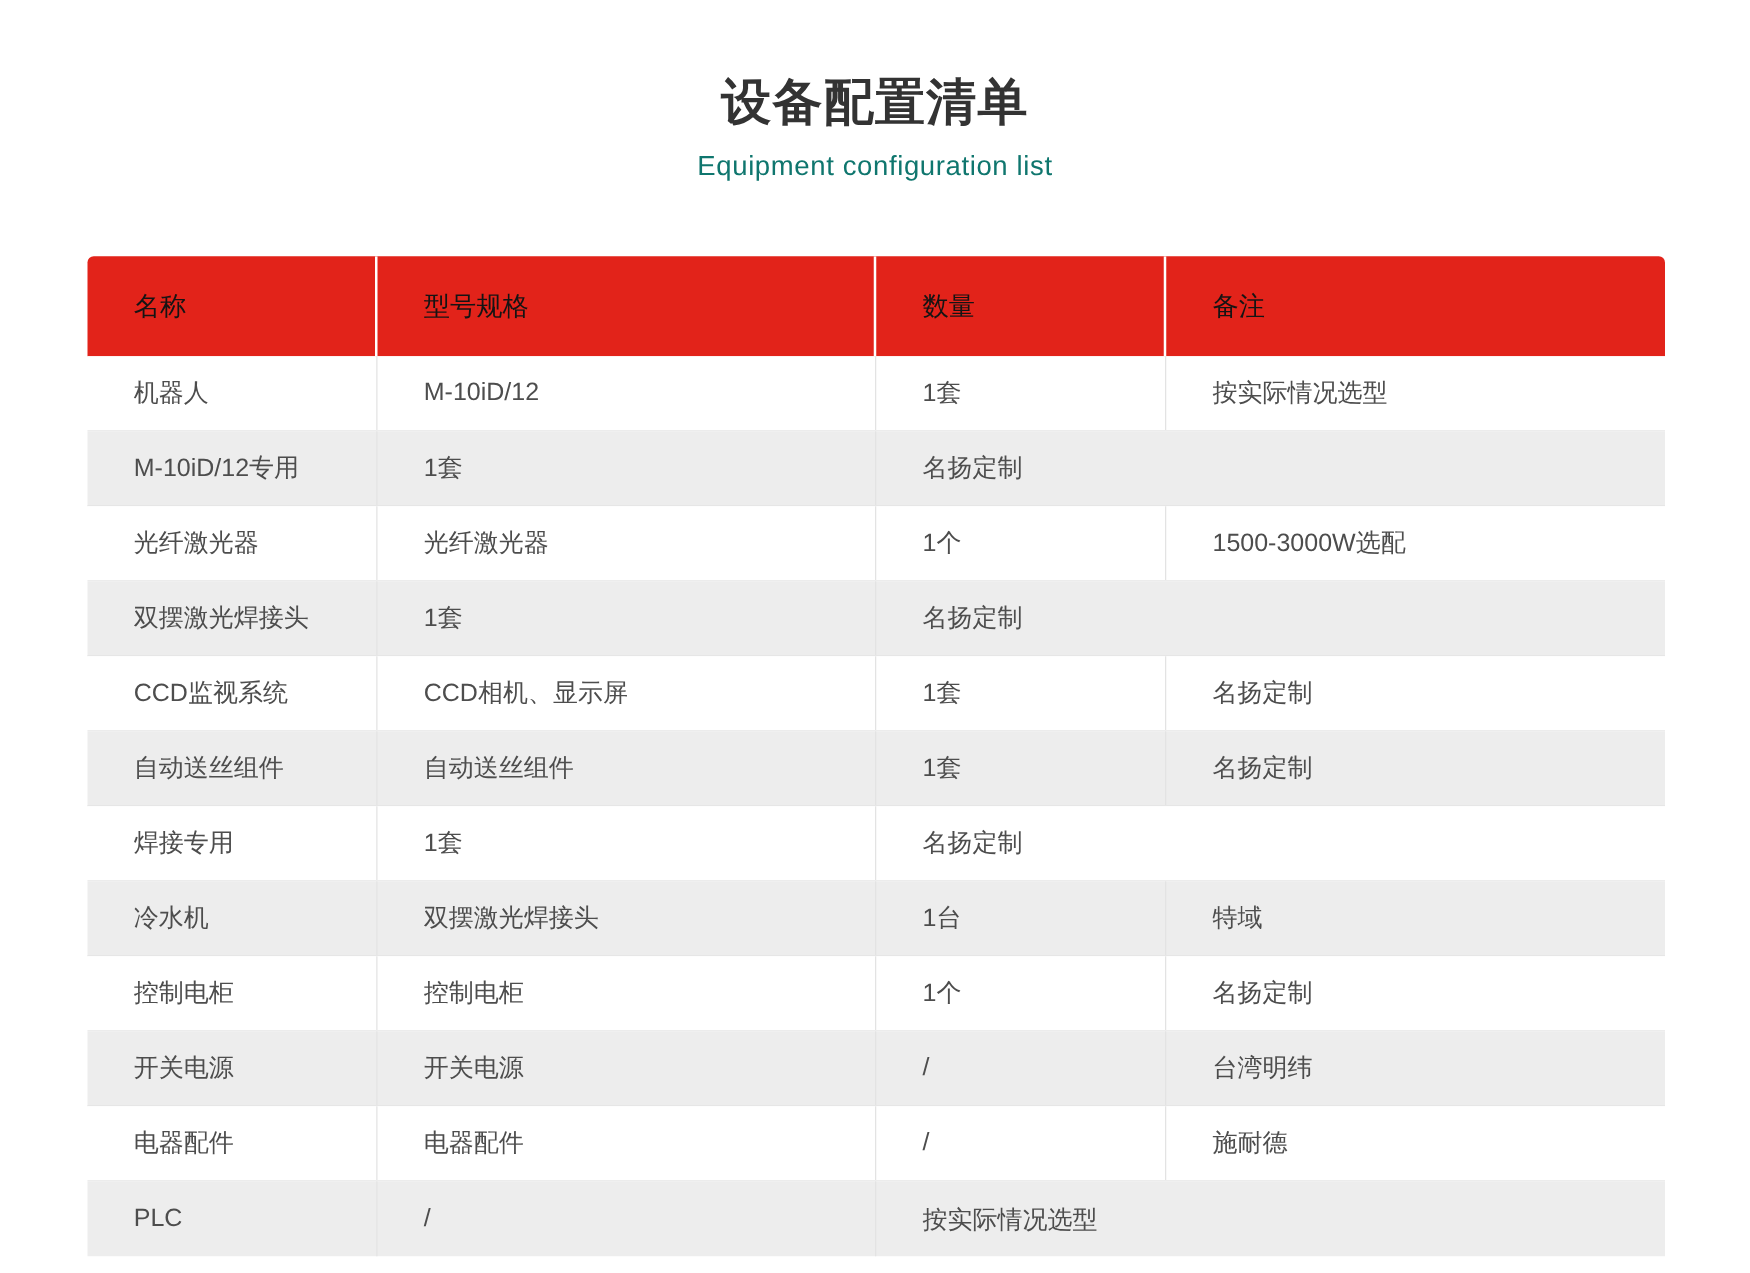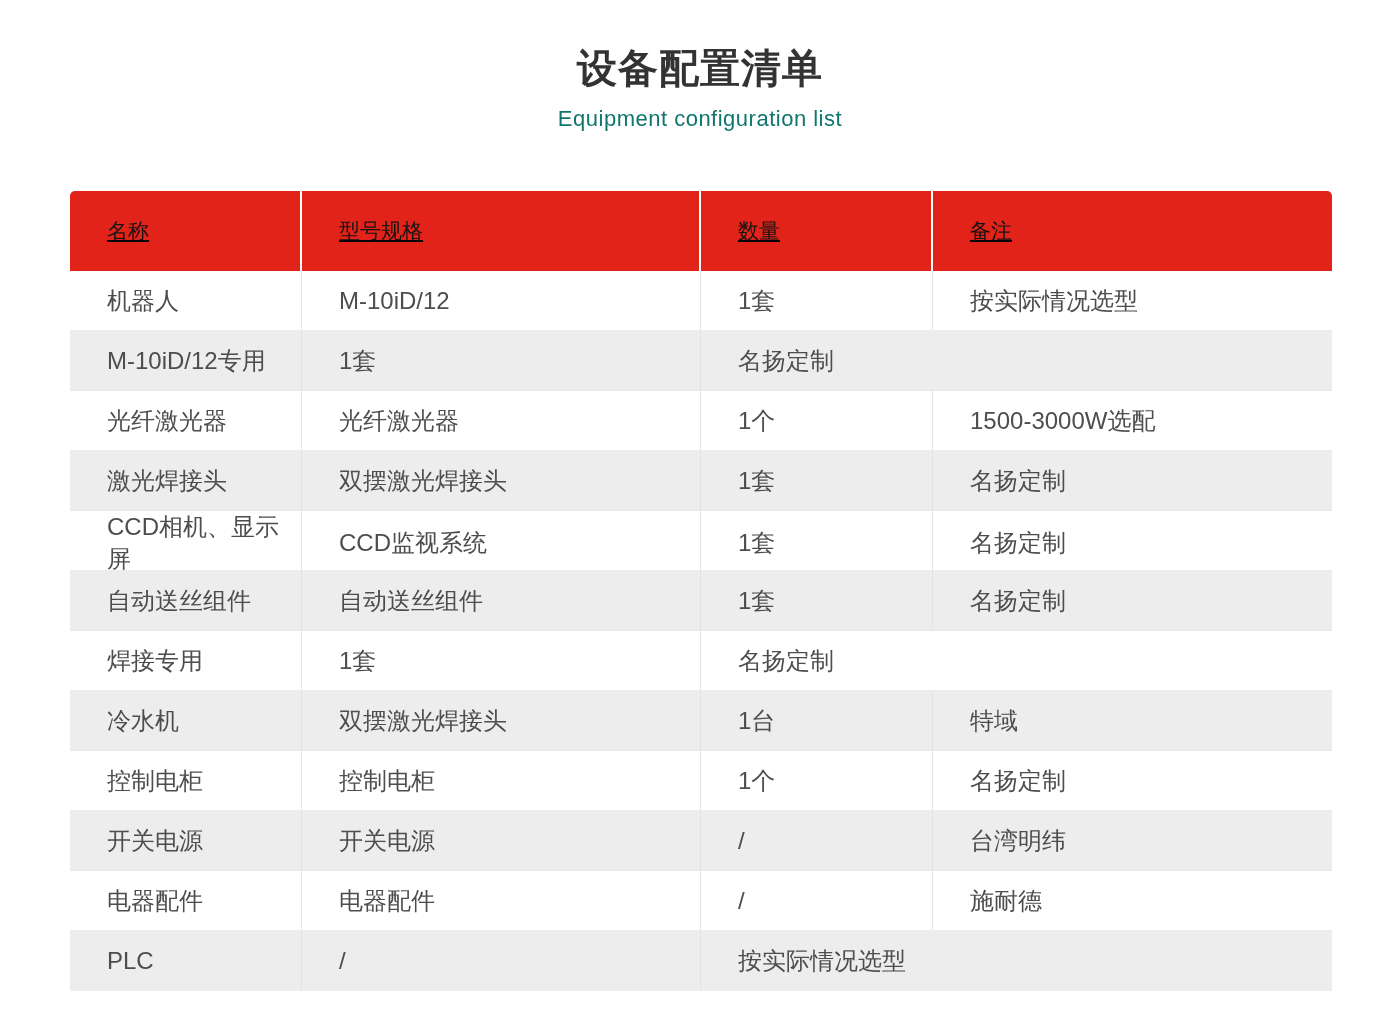--- a/index.html
+++ b/index.html
@@ -4,21 +4,21 @@
 <style>
   * { margin: 0; padding: 0; box-sizing: border-box; }
   html, body {
     width: 1400px;
     background: #ffffff;
     font-family: "Liberation Sans", "DejaVu Sans", sans-serif;
   }
   .page { width: 1400px; height: 1018px; background: #ffffff; overflow: hidden; }
 
   .title {
-    padding-top: 46px;
+    padding-top: 60px;
     text-align: center;
     font-size: 40px;
     font-weight: 700;
     color: #333333;
     letter-spacing: 1px;
     line-height: 1.1;
   }
   .subtitle {
     margin-top: 16px;
     text-align: center;
@@ -32,21 +32,20 @@
     width: 1262px;
     margin: 59px 0 0 70px;
   }
   .thead {
     display: grid;
     grid-template-columns: 232px 399px 232px 399px;
     height: 80px;
     background: #e2231a;
     border-radius: 5px 5px 0 0;
     overflow: hidden;
-    text-decoration: underline;
   }
   .th {
     display: flex;
     align-items: center;
     padding-left: 37px;
     font-size: 21px;
     color: #141414;
     font-weight: 400;
   }
   .th:not(:last-child) { border-right: 2px solid #ffffff; }
@@ -57,21 +56,21 @@
     height: 60px;
     background: #ffffff;
     border-bottom: 1px solid #ececec;
   }
   .tr:nth-child(even) { background: #ededed; border-bottom: 1px solid #e6e6e6; }
   .tr:last-child { border-bottom: none; }
   .td {
     display: flex;
     align-items: center;
     padding-left: 37px;
-    font-size: 24px;
+    font-size: 20px;
     color: #4d4d4d;
   }
   .td:not(:last-child) { border-right: 1px solid #e3e3e3; }
 </style>
 </head>
 <body>
 
 <div class="page">
 
   <h1 class="title">设备配置清单</h1>
@@ -97,28 +96,27 @@
           <div class="td">1套</div>
           <div class="td">名扬定制</div>
         </div>
         <div class="tr">
           <div class="td">光纤激光器</div>
           <div class="td">光纤激光器</div>
           <div class="td">1个</div>
           <div class="td">1500-3000W选配</div>
         </div>
         <div class="tr">
-          <div class="td">激光焊接头</div>
           <div class="td">双摆激光焊接头</div>
           <div class="td">1套</div>
           <div class="td">名扬定制</div>
         </div>
         <div class="tr">
+          <div class="td">CCD监视系统</div>
           <div class="td">CCD相机、显示屏</div>
-          <div class="td">CCD监视系统</div>
           <div class="td">1套</div>
           <div class="td">名扬定制</div>
         </div>
         <div class="tr">
           <div class="td">自动送丝组件</div>
           <div class="td">自动送丝组件</div>
           <div class="td">1套</div>
           <div class="td">名扬定制</div>
         </div>
         <div class="tr">

